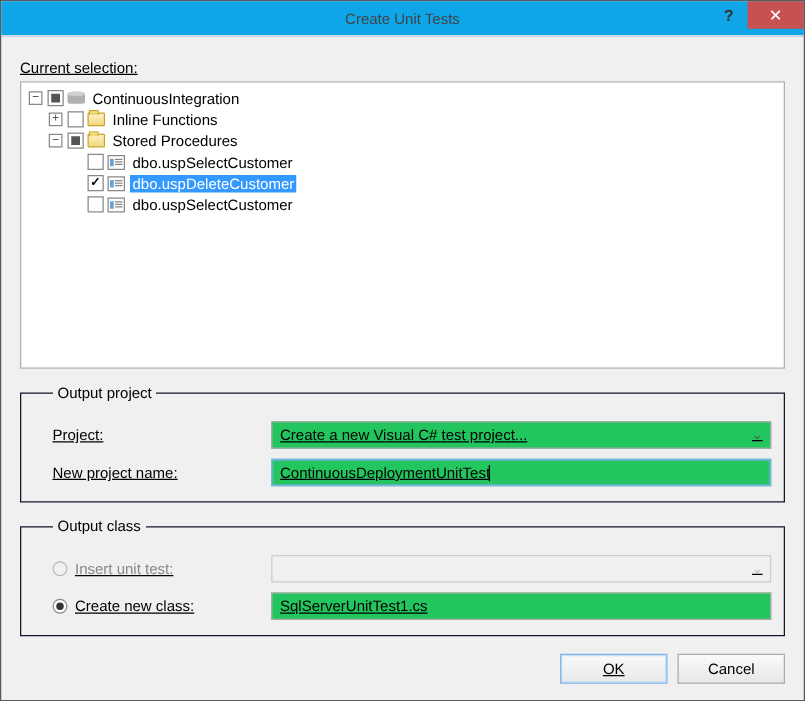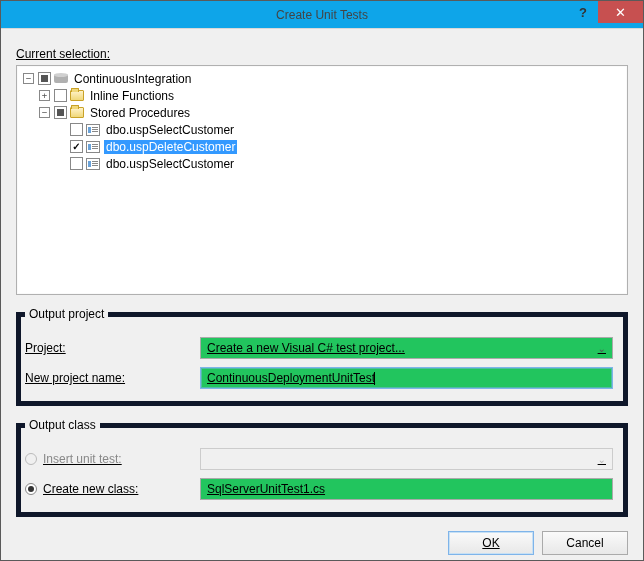--- a/index.html
+++ b/index.html
@@ -23,21 +23,21 @@
   .db-icon::before { content:""; position:absolute; left:0; top:1px; width:14px; height:9px; background:#b0b0b0; border-radius:2px;}
   .db-icon::after { content:""; position:absolute; left:0; top:0; width:14px; height:4px; background:#d0d0d0; border-radius:7px/2px;}
   .folder-icon { width:14px; height:11px; margin-right:4px; display:inline-block; background:linear-gradient(#fff2c8,#f0d87a); border:1px solid #c9a227; border-radius:1px; position:relative;}
   .folder-icon::before{ content:""; position:absolute; top:-3px; left:0; width:6px; height:3px; background:#f0d87a; border:1px solid #c9a227; border-bottom:none; border-radius:1px 1px 0 0;}
   .sp-icon { width:14px; height:12px; margin-right:4px; display:inline-block; background:#fff; border:1px solid #888; position:relative;}
   .sp-icon::before { content:""; position:absolute; left:1px; top:2px; width:3px; height:6px; background:#6aa2d8;}
   .sp-icon::after { content:""; position:absolute; left:5px; top:2px; width:6px; height:1px; background:#888; box-shadow: 0 2px 0 #888, 0 4px 0 #888;}
   .tree-label { color:#000; padding:0 2px; }
   .tree-label.sel { background:#3399ff; color:#fff; }
   .indent { display:inline-block; }
-  fieldset { border:5px solid #0f172a; margin:12px 0 0 0; padding: 8px 10px 12px 4px; }
+  fieldset { border:1px solid #0f172a; margin:12px 0 0 0; padding: 8px 10px 12px 25px; }
   legend { color:#000; padding:0 4px; }
   .form-row { display:flex; align-items:center; margin-top:8px;text-decoration:underline; }
   .form-row .lbl { width: 175px; color:#000; }
   .form-row .lbl.disabled { color:#888; }
   .combo, .txt { flex:1; height:22px; border:1px solid #aaa; background:#22c55e; padding:0 6px; display:flex; align-items:center; justify-content:space-between; color:#000;}
   .combo.disabled, .txt.disabled { background:#f0f0f0; color:#888; border-color:#ccc;}
   .combo .arrow { color:#555; font-size:10px;}
   .combo.disabled .arrow { color:#bbb;}
   .txt.focus { border:1px solid #7eb4ea; box-shadow: 0 0 0 1px rgba(126,180,234,.5) inset;}
   .radio { width:12px; height:12px; border:1px solid #888; border-radius:50%; margin-right:6px; display:inline-flex; align-items:center; justify-content:center; background:#fff; flex:none;}

